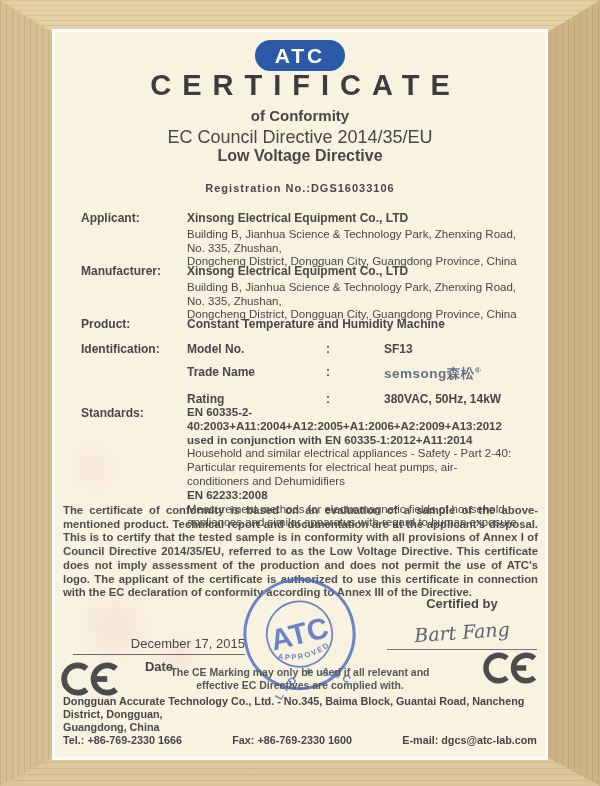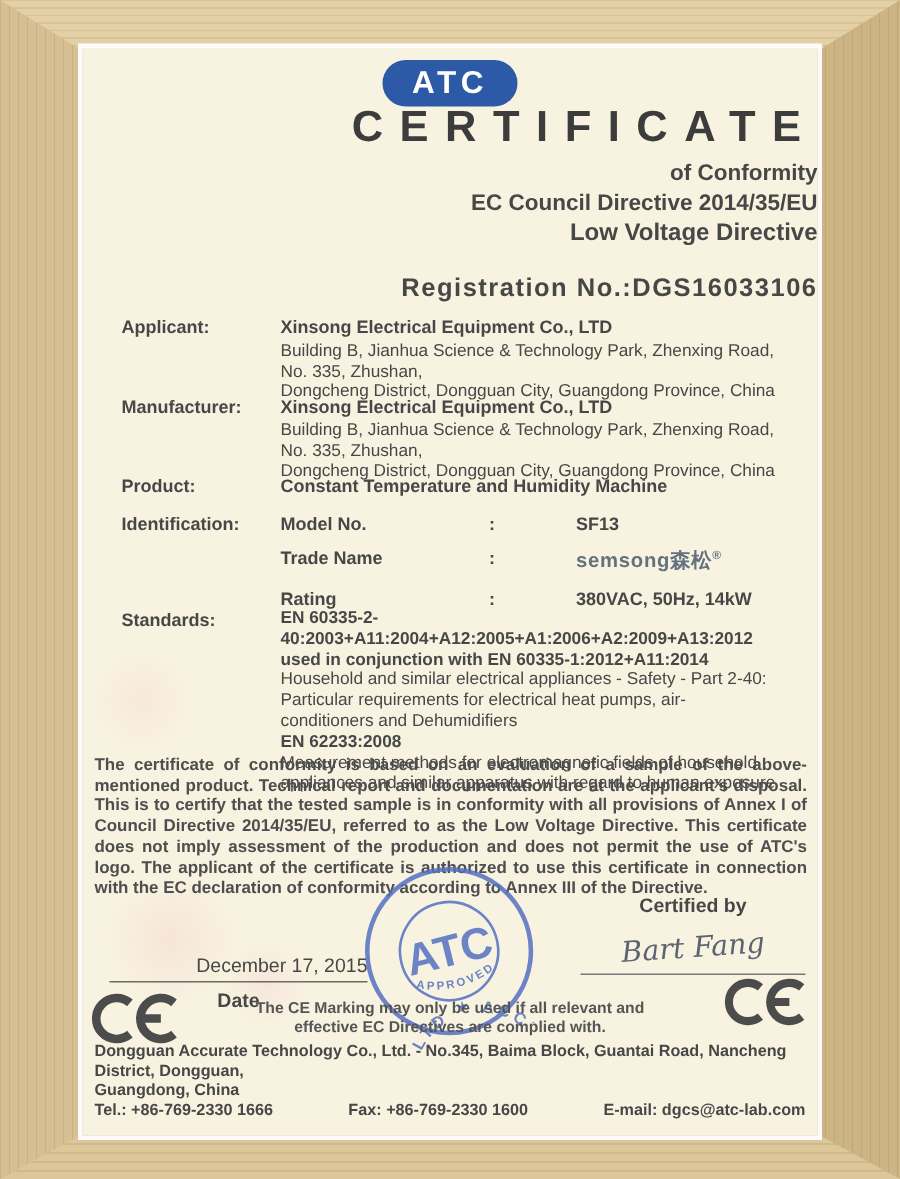--- a/index.html
+++ b/index.html
@@ -24,31 +24,31 @@
   .paper{position:absolute;left:55px;top:32px;right:55px;bottom:29px;
     background:
       radial-gradient(circle at 12% 82%,rgba(238,140,165,.14),transparent 45px),
       radial-gradient(circle at 25% 86%,rgba(238,140,165,.12),transparent 30px),
       radial-gradient(circle at 8% 60%,rgba(238,140,165,.10),transparent 35px),
       #f8f3e1;
     outline:3px solid rgba(255,255,255,.95);
     color:#474747;}
 
   .abs{position:absolute;}
-  .center{text-align:right;width:100%;}
+  .center{text-align:center;width:100%;}
 
   .atc-logo{top:8px;left:50%;transform:translateX(-50%);
     background:#2d5aa6;color:#fff;border-radius:17px;
     width:90px;height:31px;line-height:31px;text-align:center;
     font-weight:bold;font-size:21px;letter-spacing:3px;}
   .cert-title{top:37px;font-weight:bold;font-size:29px;letter-spacing:11px;text-indent:11px;color:#3c3c3c;}
   .cert-sub{top:75px;font-weight:bold;font-size:15px;}
-  .dir1{top:95px;font-weight:bold;font-size:15px;}
+  .dir1{top:95px;font-weight:normal;font-size:18px;}
   .dir2{top:115px;font-weight:bold;font-size:16px;}
-  .registration{top:150px;font-weight:bold;font-size:17px;letter-spacing:1px;}
+  .registration{top:150px;font-weight:bold;font-size:11px;letter-spacing:1px;}
 
   .field{left:26px;right:28px;display:grid;grid-template-columns:82px 1fr;column-gap:24px;}
   .field .flabel{font-weight:bold;font-size:12px;white-space:nowrap;}
   .fname{font-weight:bold;font-size:12px;margin-bottom:3px;}
   .faddr{font-size:11.5px;line-height:13.5px;}
   .f-applicant{top:179px;}
   .f-manufacturer{top:232px;}
   .f-product{top:285px;}
   .f-product .fname{margin:0;}
   .f-ident{top:310px;}

